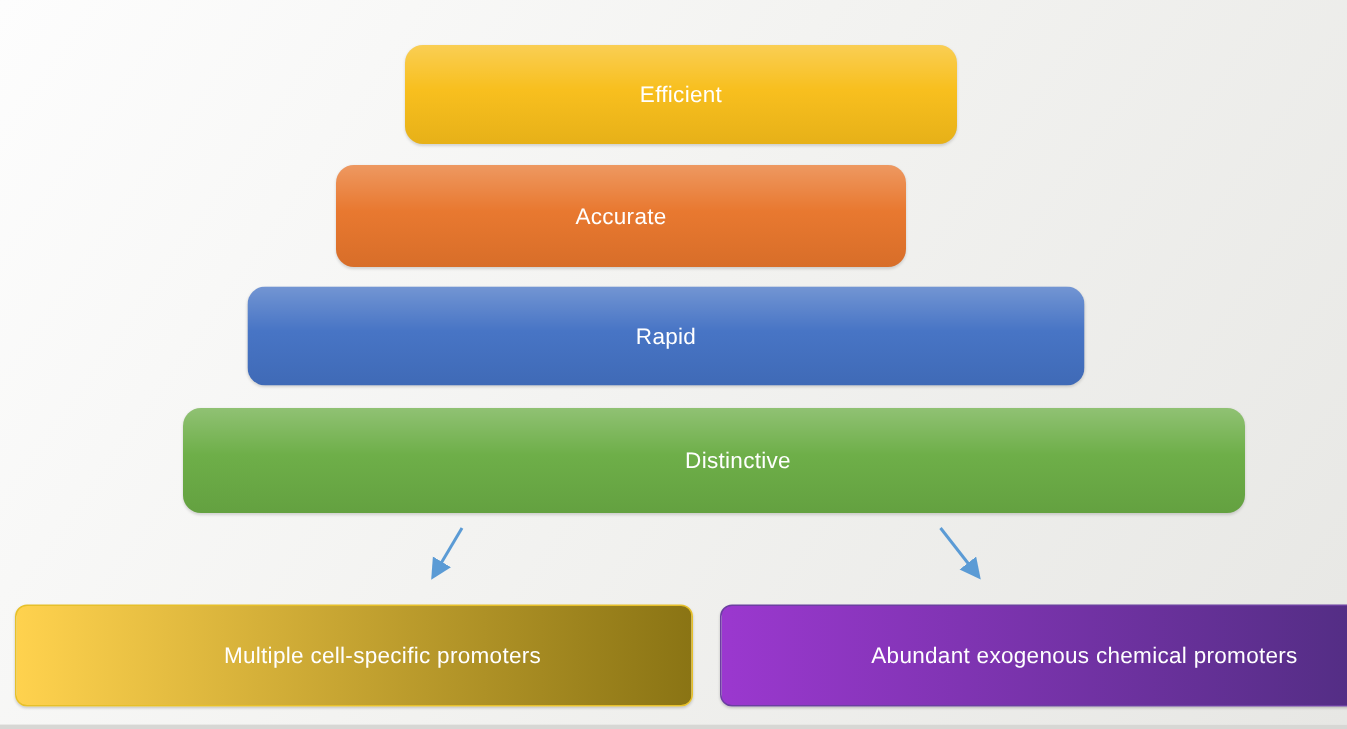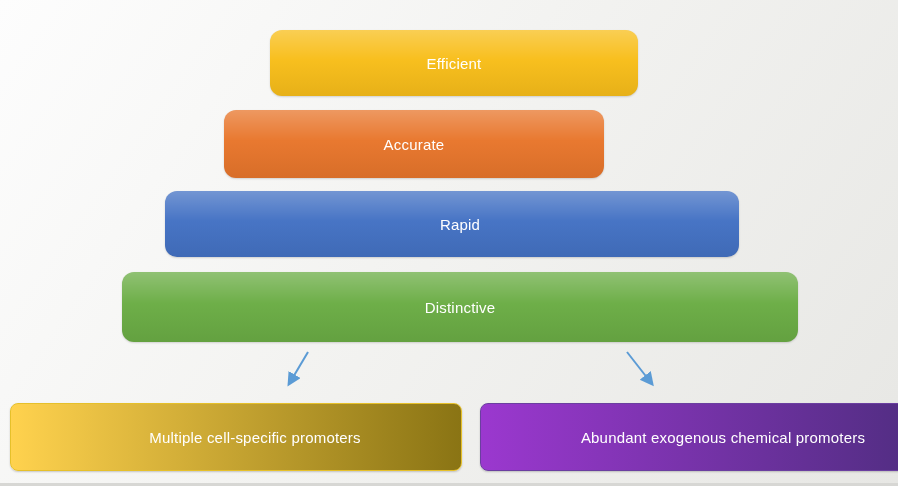--- a/index.html
+++ b/index.html
@@ -23,21 +23,21 @@
     justify-content: center;
     border-radius: 12px;
     color: #ffffff;
     font-size: 15px;
     letter-spacing: 0.2px;
     background-image: linear-gradient(to bottom, rgba(255,255,255,0.25), rgba(255,255,255,0.02) 45%, rgba(0,0,0,0.07));
     box-shadow: 0 1px 2px rgba(0,0,0,0.15);
   }
   .level-efficient   { left: 270px; top: 30px;  width: 368px; height: 66px; }
   .level-accurate    { left: 224px; top: 110px; width: 380px; height: 68px; }
-  .level-rapid       { left: 165px; top: 191px; width: 558px; height: 66px; padding-left: 16px; }
+  .level-rapid       { left: 165px; top: 191px; width: 558px; height: 66px; }
   .level-distinctive { left: 122px; top: 272px; width: 676px; height: 70px; }
 
   .outcome {
     position: absolute;
     top: 403px;
     height: 66px;
     display: flex;
     align-items: center;
     justify-content: center;
     border-radius: 8px;
@@ -70,21 +70,21 @@
   </div>
 
   <div class="level level-accurate" style="background-color: rgb(232, 118, 44);">
     <span class="label">Accurate</span>
   </div>
 
   <div class="level level-rapid" style="background-color: rgb(68, 114, 196);">
     <span class="label">Rapid</span>
   </div>
 
-  <div class="level level-distinctive" style="background-color: rgb(107, 173, 69);">
+  <div class="level level-distinctive" style="background-color: rgb(107, 173, 69); padding-left: 32px;">
     <span class="label">Distinctive</span>
   </div>
 
   <svg class="arrows-layer" viewBox="0 0 898 486" xmlns="http://www.w3.org/2000/svg">
     <defs>
       <marker id="arrowhead" orient="auto" markerWidth="9" markerHeight="9" refX="5.5" refY="3.5">
         <path d="M0,0 L7,3.5 L0,7 Z" fill="#5B9BD5"></path>
       </marker>
     </defs>
     <line x1="308" y1="352" x2="289" y2="384" stroke-width="2" marker-end="url(#arrowhead)" stroke="#5B9BD5"></line>

